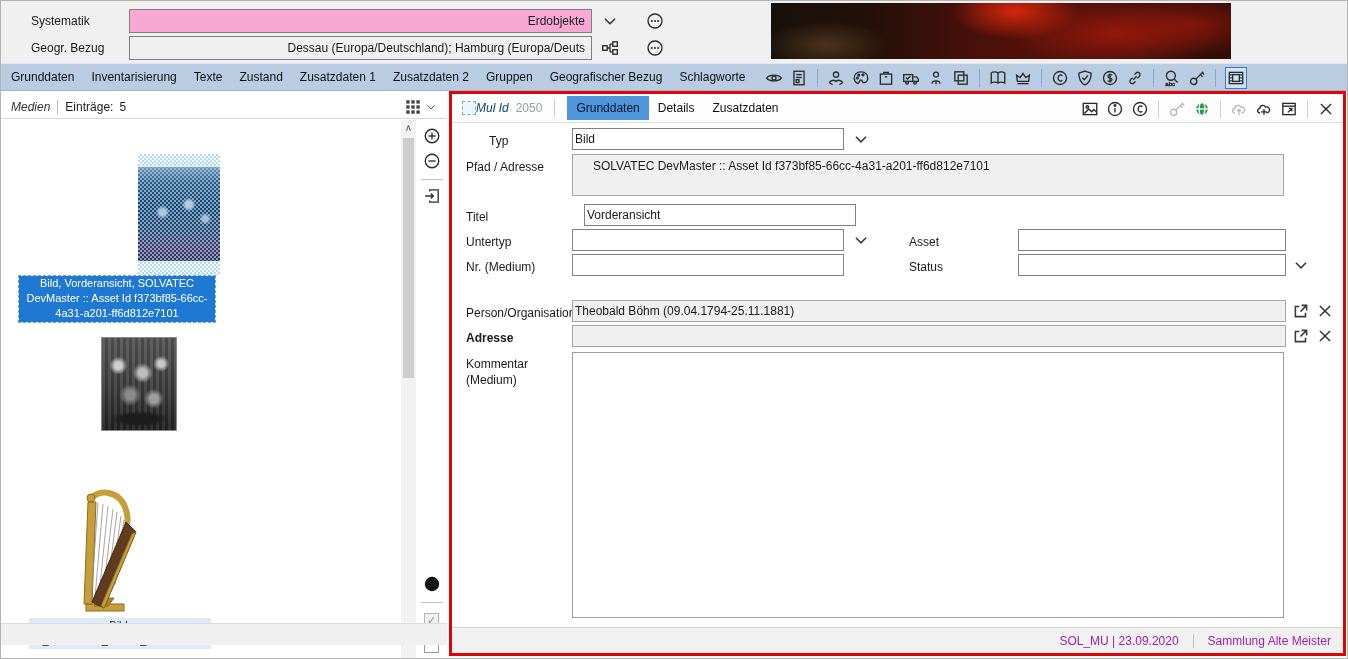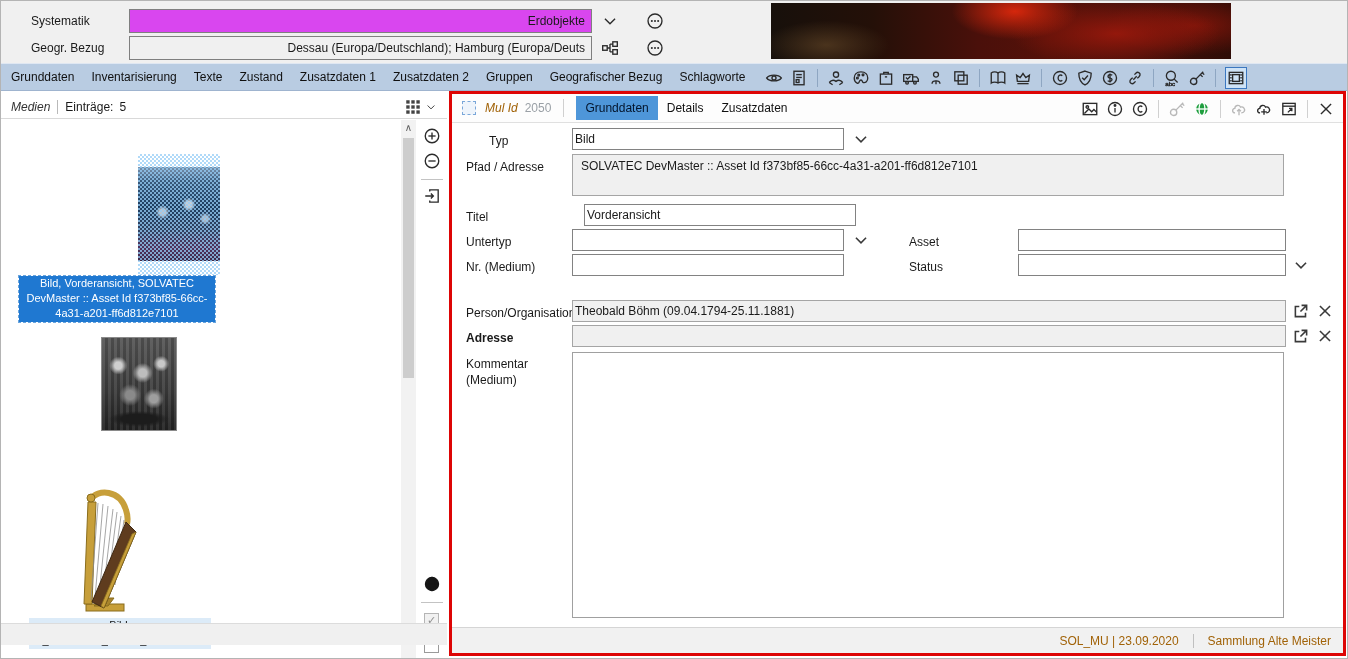--- a/index.html
+++ b/index.html
@@ -5,21 +5,21 @@
   * { margin:0; padding:0; box-sizing:border-box; }
   body { font-family:"Liberation Sans", sans-serif; background:#ffffff; }
   #app {
     position:relative; width:1348px; height:659px; background:#ffffff;
     border:1px solid #b4b4b4; overflow:hidden; font-size:12px; color:#1a1a1a;
   }
   
   .tophdr { position:absolute; left:0; top:0; width:1348px; height:62px; background:#f0f0f0;text-align:right; }
   .fldlabel { position:absolute; font-size:12px; color:#1a1a1a; }
   .tfield {
-    position:absolute; height:24px; border:1px solid #7f7f7f; background:#d946ef;
+    position:absolute; height:24px; border:1px solid #7f7f7f; background:#f9a8d4;
     font-size:12px; line-height:22px; padding:0 6px; white-space:nowrap; overflow:hidden;
   }
   .tfield.ro { background:#f0f0f0; }
   .painting {
     position:absolute; left:770px; top:2px; width:460px; height:56px;
     background:
       radial-gradient(ellipse 90px 40px at 53% 15%, rgba(220,40,12,.95), rgba(220,40,12,0) 70%),
       radial-gradient(ellipse 140px 45px at 75% 55%, rgba(160,25,12,.85), rgba(160,25,12,0) 75%),
       radial-gradient(ellipse 120px 40px at 92% 40%, rgba(140,22,10,.8), rgba(140,22,10,0) 75%),
       radial-gradient(ellipse 90px 35px at 12% 75%, rgba(110,80,45,.55), rgba(110,80,45,0) 70%),
@@ -96,39 +96,39 @@
   .cbx { width:15px; height:15px; border:1px solid #9a9a9a; background:#fff; margin-top:10px;
          font-size:11px; line-height:13px; text-align:center; }
   .cbx.gray { background:#f1f1f1; border-color:#b5b5b5; color:#8f8f8f; }
   .mediafoot { position:absolute; left:0; top:532px; width:446px; height:22px; background:#f0f0f0; border-top:1px solid #dcdcdc; }
   
   .detail { position:absolute; left:448px; top:90px; width:897px; height:565px;
             border:3px solid #dd0505; background:#fff; }
   .dhdr { position:absolute; left:0; top:0; width:891px; height:29px; background:#fdfdfd;
           border-bottom:1px solid #e0e0e0; display:flex; align-items:center; }
   .dotsq { width:14px; height:14px; border:1px dashed #7aa7d9; background:#eef4fb; margin-left:10px; }
-  .mulid { color:#a16207; font-style:italic; margin-left:9px; }
+  .mulid { color:#0c4a6e; font-style:italic; }
   .mulval { color:#9aa0a6; margin-left:7px; }
   .dhdr .hsep { width:1px; height:18px; background:#d0d0d0; margin:0 12px; }
   .dtab { padding:5px 9px; color:#101010; }
   .dtab.active { background:#4e96d9; color:#03142b; }
   .dtools { position:absolute; right:8px; top:0; height:29px; display:flex; align-items:center; gap:7px; }
   .gray-ic svg { stroke:#b8b8b8; }
   .dlabel { position:absolute; font-size:12px; color:#1a1a1a; }
   .dfield { position:absolute; height:22px; border:1px solid #828282; background:#fff;
             font-size:12px; line-height:20px; padding:0 2px; white-space:nowrap; overflow:hidden; }
   .dfield.ro { background:#f0f0f0; border-color:#a5a5a5; }
   .dbox { position:absolute; border:1px solid #a5a5a5; background:#f0f0f0;
-          font-size:12px; line-height:18px; padding:2px 8px; }
+          font-size:12px; line-height:18px; padding:2px 20px; }
   .darea { position:absolute; border:1px solid #a0a0a0; background:#fff; }
   .chev { position:absolute; width:18px; height:18px; }
   .chev svg { width:18px; height:18px; stroke:#3a3a3a; fill:none; stroke-width:1.4; }
   .dstatus { position:absolute; left:0; bottom:0; width:891px; height:26px; background:#f1f1f1;
              border-top:1px solid #d5d5d5; display:flex; align-items:center; justify-content:flex-end;
-             color:#a16207; font-size:12px; }
+             color:#a21caf; font-size:12px; }
   .dstatus .hsep { width:1px; height:14px; background:#c0c0c0; margin:0 14px; }
   .dstatus .r { margin-right:12px; }
 </style>
 </head>
 <body>
 
 <svg width="0" height="0" style="position:absolute">
   <defs>
     <symbol id="s-eye" viewBox="0 0 16 16">
         <path d="M1.5 8 C4 4.6 12 4.6 14.5 8 C12 11.4 4 11.4 1.5 8 Z"></path>

